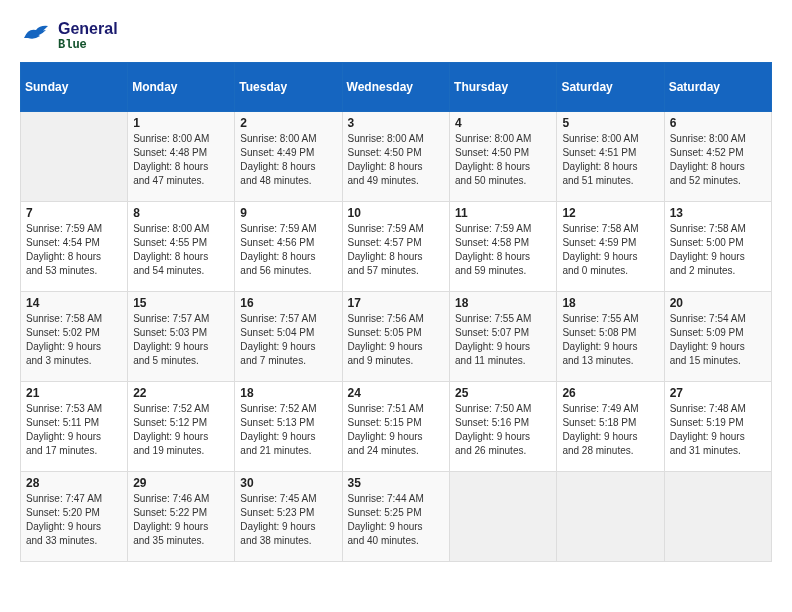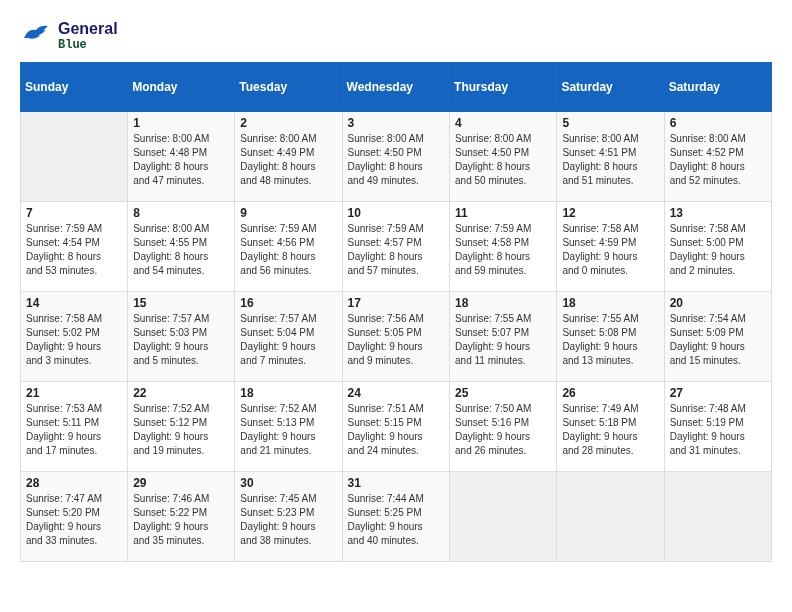--- a/index.html
+++ b/index.html
@@ -234,21 +234,21 @@
         </td>
         <td>
           <div class="day-number">29</div>
           <div class="day-info">Sunrise: 7:46 AM<br>Sunset: 5:22 PM<br>Daylight: 9 hours<br>and 35 minutes.</div>
         </td>
         <td>
           <div class="day-number">30</div>
           <div class="day-info">Sunrise: 7:45 AM<br>Sunset: 5:23 PM<br>Daylight: 9 hours<br>and 38 minutes.</div>
         </td>
         <td>
-          <div class="day-number">31</div>
+          <div class="day-number">35</div>
           <div class="day-info">Sunrise: 7:44 AM<br>Sunset: 5:25 PM<br>Daylight: 9 hours<br>and 40 minutes.</div>
         </td>
         <td class="empty-cell"></td>
         <td class="empty-cell"></td>
         <td class="empty-cell"></td>
       </tr>
     </tbody>
 </table>
 
 </body></html>

